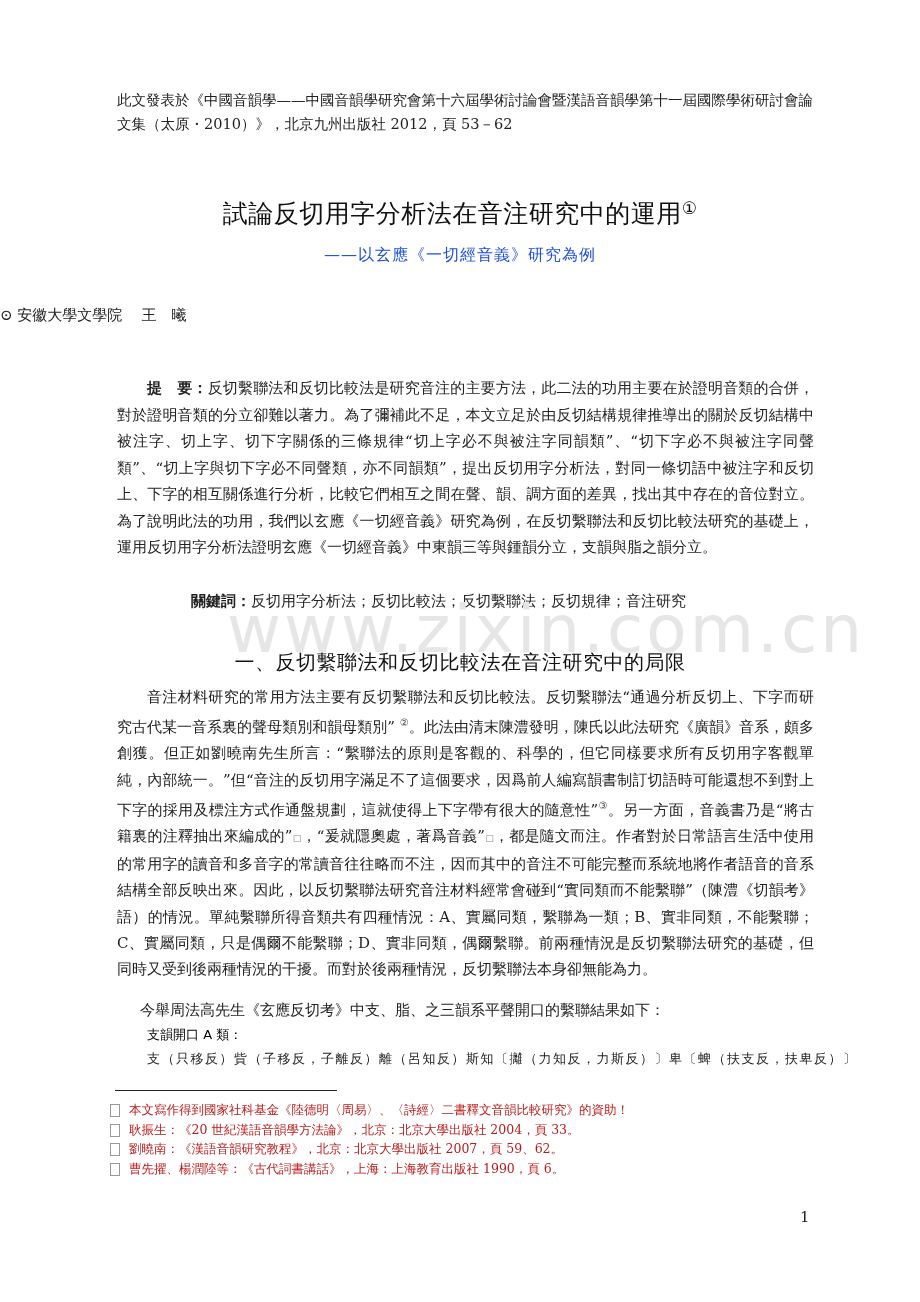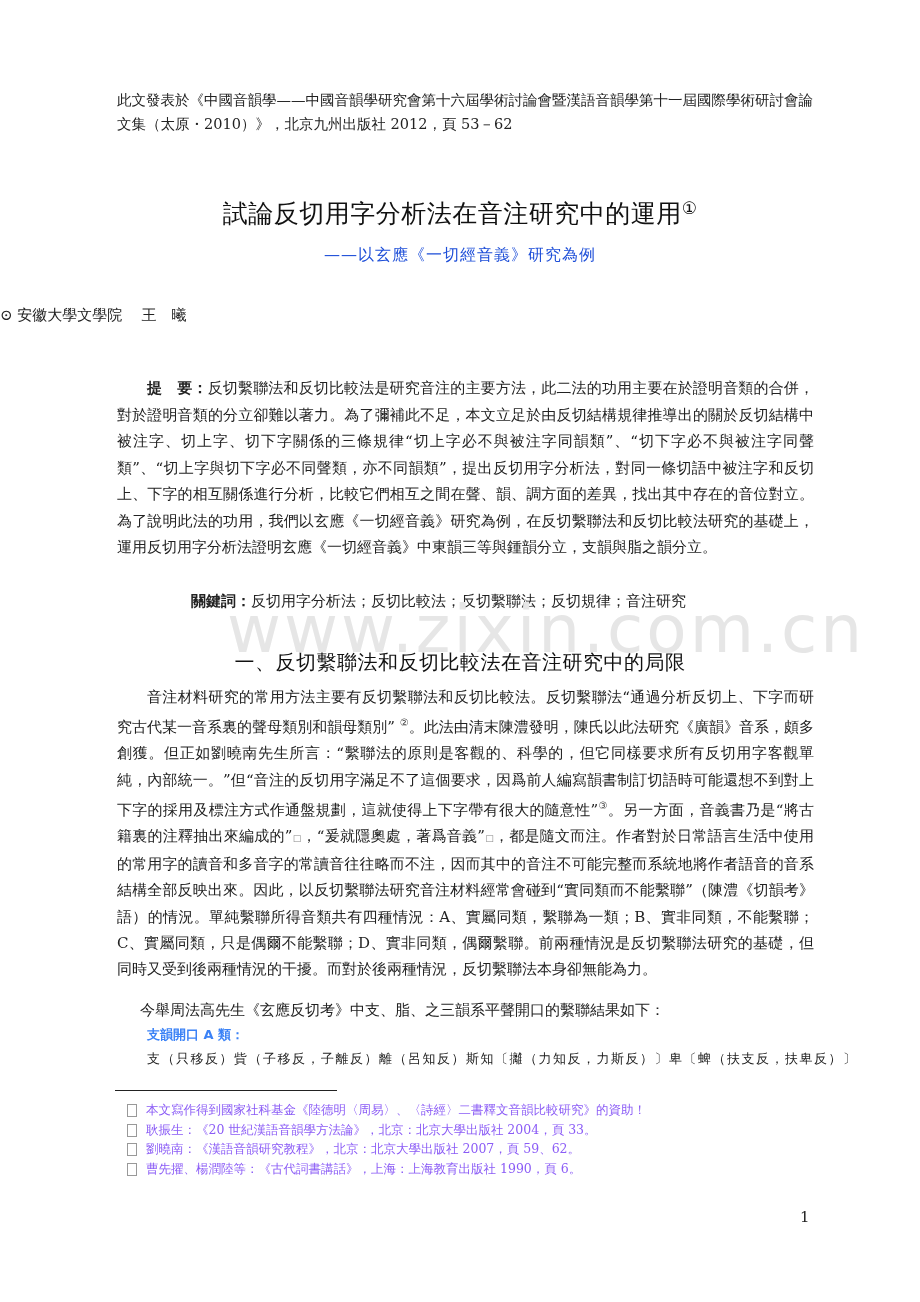--- a/index.html
+++ b/index.html
@@ -55,33 +55,33 @@
     }
     .body sup { font-size: 10px; color: #444; }
     .fnmark { font-size: 9px; color: #888; }
     .example-intro {
       position: absolute; left: 140px; top: 998px; width: 680px;
       font-size: 15px; line-height: 24px; color: #222;
     }
     .subheading {
       position: absolute; left: 147px; top: 1025px;
       font-family: "DejaVu Sans", "Liberation Sans", sans-serif;
-      font-size: 13px; font-weight: bold; line-height: 20px; color: #3b82f6;
+      font-size: 13px; font-weight: normal; line-height: 20px; color: #000000;
     }
     .example-line {
       position: absolute; left: 147px; top: 1048px; width: 680px;
       font-size: 13px; line-height: 22px; color: #222; letter-spacing: 1.5px; white-space: nowrap;
     }
     .fn-rule {
       position: absolute; left: 115px; top: 1090px; width: 222px; height: 0;
       border-top: 1.5px solid #222;
     }
     .footnotes {
-      position: absolute; left: 125px; top: 1100px; width: 700px;
-      font-size: 12.5px; line-height: 19.5px; color: #8b5cf6;
+      position: absolute; left: 108px; top: 1100px; width: 700px;
+      font-size: 12.5px; line-height: 19.5px; color: #b91c1c;
     }
     .fn { display: flex; }
     .fn .box {
       display: inline-block; width: 8px; height: 11px; border: 1px solid #999;
       margin: 4px 9px 0 2px; flex: 0 0 auto;
     }
     .fn .txt { flex: 1; }
     .page-number {
       position: absolute; left: 800px; top: 1208px; font-size: 15px; color: #222;
     }

